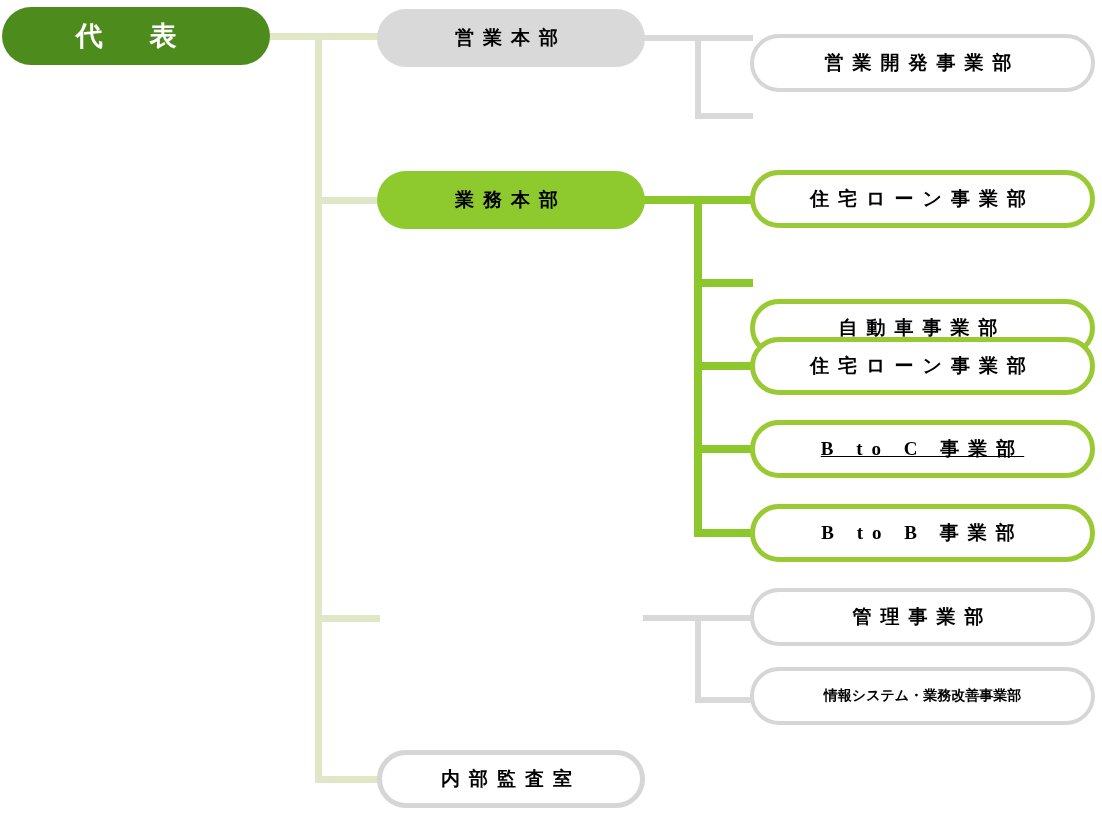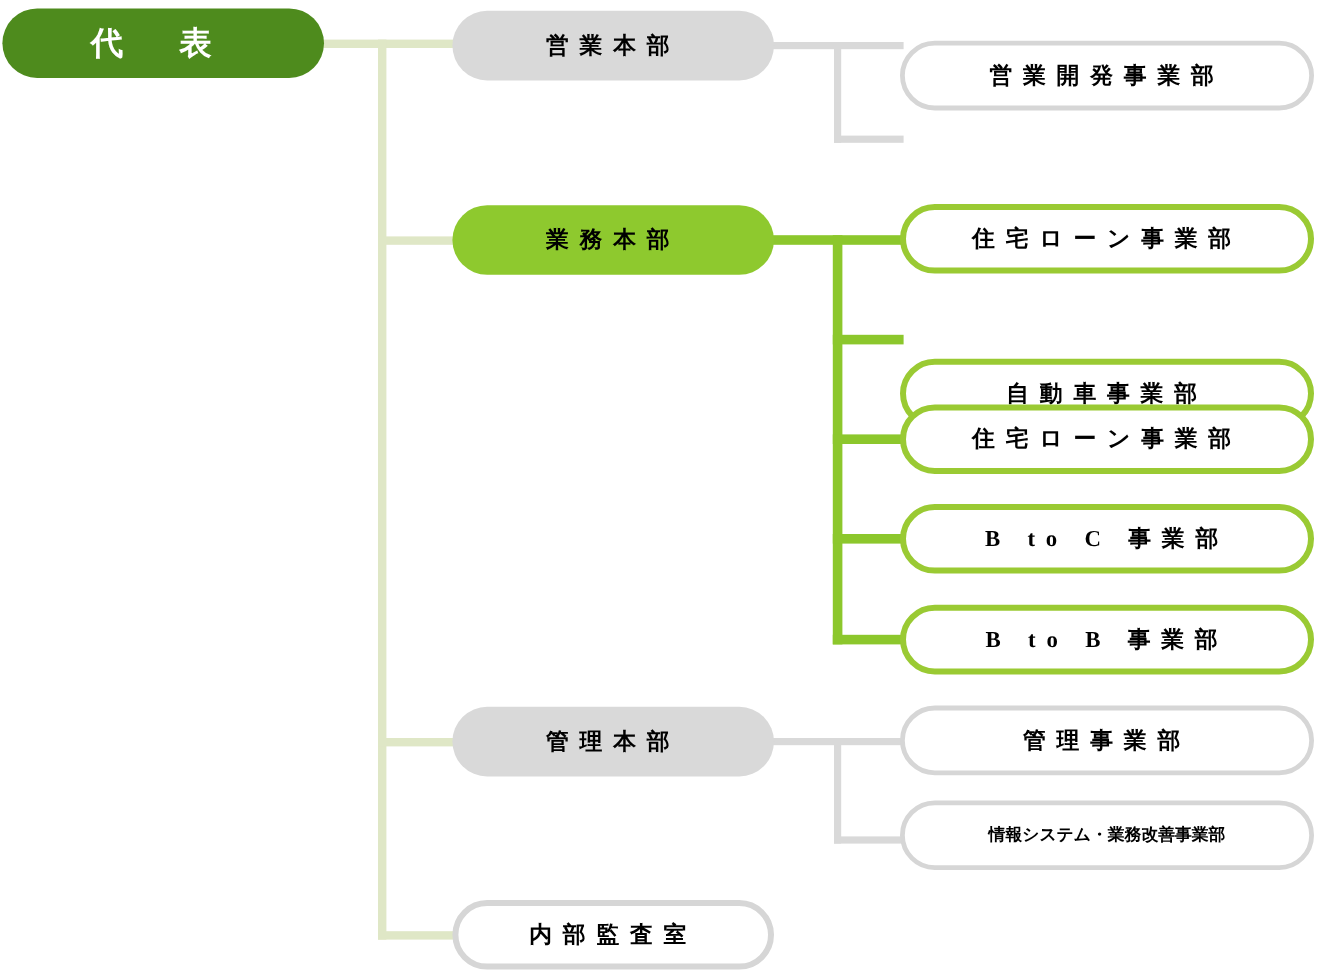--- a/index.html
+++ b/index.html
@@ -41,21 +41,21 @@
     background:#fff;border:5px solid var(--gray-border);
   }
   .leaf{left:750px;width:345px;background:#fff;}
   .leaf-gray{border:4px solid var(--gray-border);}
   .leaf-green{border:5px solid var(--border-green);}
   #leaf-sales-dev{top:22px;margin-top:12px;}
   #leaf-cs{top:87px;}
   #leaf-loan{top:170px;}
   #leaf-auto{top:254px;margin-top:45px;}
   #leaf-realestate{top:337px;}
-  #leaf-btoc{top:420px;}
+  #leaf-btoc{top:420px;text-decoration:underline;}
   #leaf-btob{top:504px;}
   #leaf-adm-div{top:588px;}
   #leaf-infosys{top:667px;letter-spacing:0;font-size:14px;}
   
   .line{position:absolute;z-index:1;}
   .pale{background:var(--pale-line);}
   .grayline{background:var(--gray);}
   .greenline{background:var(--line-green);}
 
   #l-root-h   {left:266px;top:33px;width:114px;height:7px;}
@@ -110,19 +110,18 @@
   <div class="pill hq hq-gray" id="hq-sales">営業本部</div>
   <div class="pill leaf leaf-gray" id="leaf-sales-dev">営業開発事業部</div>
 
   <div class="pill hq hq-green" id="hq-ops">業務本部</div>
   <div class="pill leaf leaf-green" id="leaf-loan">住宅ローン事業部</div>
   <div class="pill leaf leaf-green" id="leaf-auto">自動車事業部</div>
   <div class="pill leaf leaf-green" id="leaf-realestate">住宅ローン事業部</div>
   <div class="pill leaf leaf-green" id="leaf-btoc">B to C 事業部</div>
   <div class="pill leaf leaf-green" id="leaf-btob">B to B 事業部</div>
 
-  <div class="pill hq hq-gray" id="hq-admin">管理本部</div>
   <div class="pill leaf leaf-gray" id="leaf-adm-div">管理事業部</div>
   <div class="pill leaf leaf-gray" id="leaf-infosys">情報システム・業務改善事業部</div>
 
   <div class="pill office" id="node-audit">内部監査室</div>
 
 </div>
 
 </body></html>

